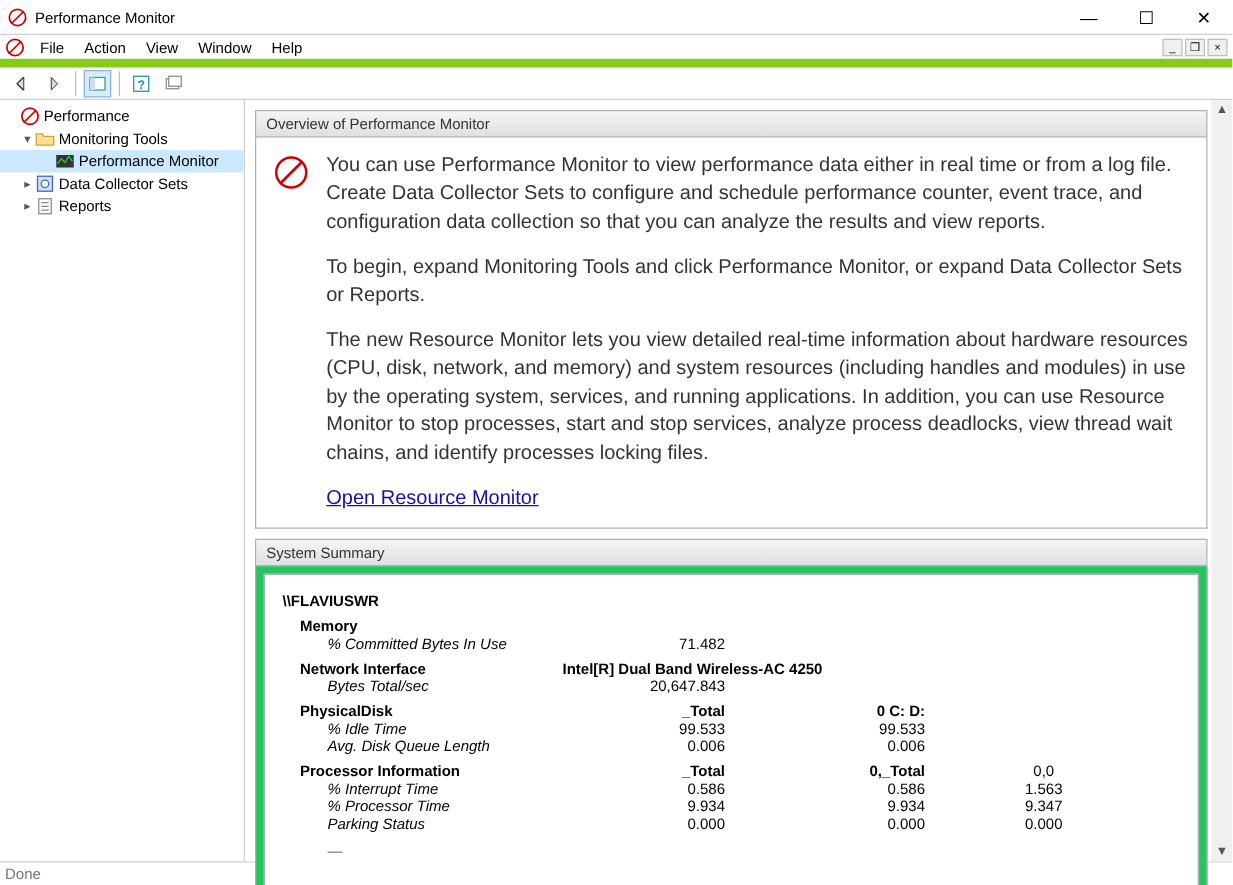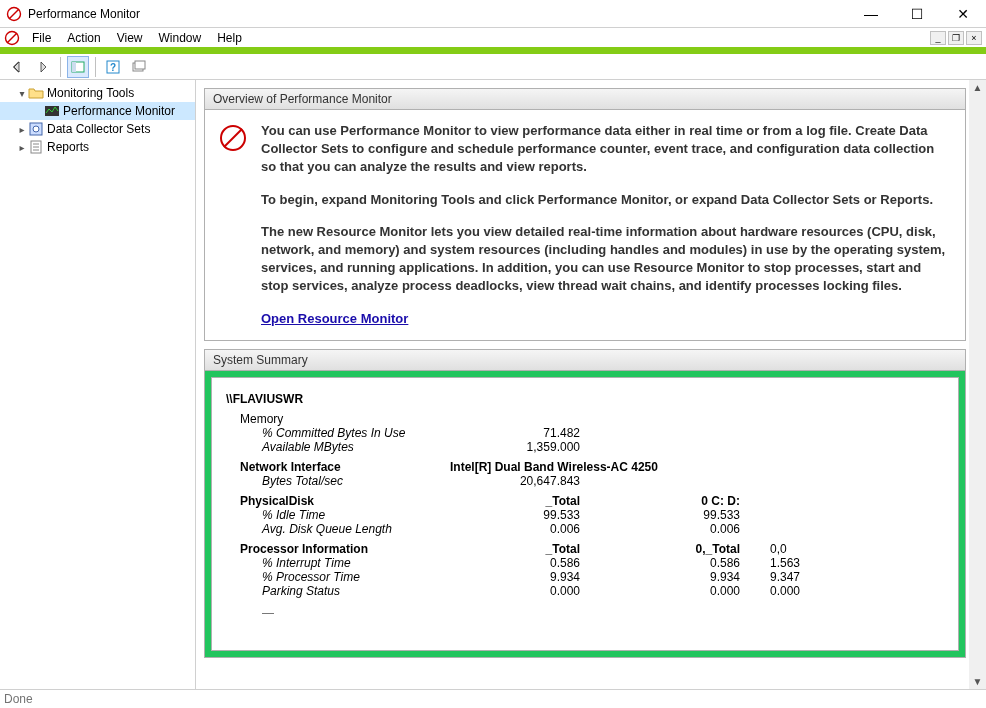--- a/index.html
+++ b/index.html
@@ -33,36 +33,36 @@
 
 .content-panel { flex: 1; position: relative; background: #fff; }
 .scroll-track { position: absolute; right: 0; top: 0; bottom: 0; width: 17px; background: #f0f0f0; display: flex; flex-direction: column; align-items: center; justify-content: space-between; padding: 2px 0; }
 .scroll-arrow { font-size: 10px; color: #555; }
 .content-inner { position: absolute; left: 8px; right: 20px; top: 8px; bottom: 8px; }
 
 .section-hdr { background: linear-gradient(#f5f5f5,#e0e0e0); border: 1px solid #b0b0b0; padding: 3px 8px; font-size: 12px; color: #333; }
 
 .overview-box { border: 1px solid #b0b0b0; border-top: none; padding: 12px 14px; display: flex; gap: 12px; }
 .overview-icon { width: 30px; flex-shrink: 0; display:flex; padding-top:2px; }
-.overview-text { flex: 1; font-size: 13px; line-height: 1.4; color: #333; font-weight: bold; }
+.overview-text { flex: 1; font-size: 16px; line-height: 1.4; color: #333; }
 .overview-text p { margin: 0 0 14px 0; }
 .link { color: #1a0dab; text-decoration: underline; cursor: pointer; }
 
 .summary-box { border: 1px solid #b0b0b0; border-top: none; background:#22c55e; padding: 6px; }
 .summary-inner { border: 1px solid #b0b0b0; background: #fff; padding: 14px 14px 30px 14px; }
 .sum-table { font-size: 12px; }
 .sum-host { font-weight: bold; }
-.sum-cat { font-weight: normal; padding-left: 14px; padding-top: 6px; }
+.sum-cat { font-weight: bold; padding-left: 14px; padding-top: 6px; }
 .sum-catrow { display:flex; padding-left:14px; padding-top:6px; }
 .sum-catlabel { font-weight:bold; width:210px; }
 .sum-row { display: flex; padding-left: 36px; }
 .sum-label { width: 188px; font-style: italic; }
 .col { width: 160px; text-align: right; padding-right: 30px; }
 .col.bold { font-weight: bold; }
-.col3 { width: 140px; text-align: left; padding-right: 10px; }
+.col3 { width: 140px; text-align: center; padding-right: 10px; }
 .dash { padding-left: 36px; color: #666; letter-spacing: 2px; margin-top: 8px; }
 
 .statusbar { height: 18px; padding-left: 4px; font-size: 12px; display: flex; align-items: center; color: #737373; }
 
 svg { display: block; }
 </style>
 </head>
 <body>
 
 <div class="titlebar">
@@ -128,20 +128,30 @@
   <div class="tool-btn">
       <svg width="14" height="14" viewBox="0 0 14 14">
         <rect x="1" y="3" width="10" height="8" fill="#fff" stroke="#888"></rect>
         <rect x="3" y="1" width="10" height="8" fill="#fff" stroke="#888"></rect>
       </svg>
     </div>
 </div>
 
 <div class="body-area">
   <div class="tree-panel">
+    <div class="tree-row">
+      <span class="tw"></span>
+      <span class="ticon">
+          <svg width="16" height="16" viewBox="0 0 16 16">
+            <circle cx="8" cy="8" r="6.5" fill="#fff" stroke="#c00" stroke-width="1.4"></circle>
+            <line x1="3" y1="13" x2="13" y2="3" stroke="#c00" stroke-width="1.4"></line>
+          </svg>
+        </span>
+      <span>Performance</span>
+    </div>
     <div class="tree-row ind1">
       <span class="tw">▾</span>
       <span class="ticon">
           <svg width="16" height="16" viewBox="0 0 16 16">
             <path d="M1 4 h5 l1 2 h8 v7 h-14 z" fill="#ffe08a" stroke="#c9a033"></path>
           </svg>
         </span>
       <span>Monitoring Tools</span>
     </div>
     <div class="tree-row ind2 selected">
@@ -202,24 +212,20 @@
       <div class="summary-box">
         <div class="summary-inner">
           <div class="sum-table">
             <div class="sum-host">\\FLAVIUSWR</div>
 
             <div class="sum-cat">Memory</div>
             <div class="sum-row">
                 <span class="sum-label">% Committed Bytes In Use</span>
                 <span class="col">71.482</span>
               </div>
-            <div class="sum-row">
-                <span class="sum-label">Available MBytes</span>
-                <span class="col">1,359.000</span>
-              </div>
 
             <div class="sum-catrow">
               <span class="sum-catlabel">Network Interface</span>
               <span class="col bold" style="text-align:left;width:auto">Intel[R] Dual Band Wireless-AC 4250</span>
             </div>
             <div class="sum-row">
                 <span class="sum-label">Bytes Total/sec</span>
                 <span class="col">20,647.843</span>
               </div>
 

